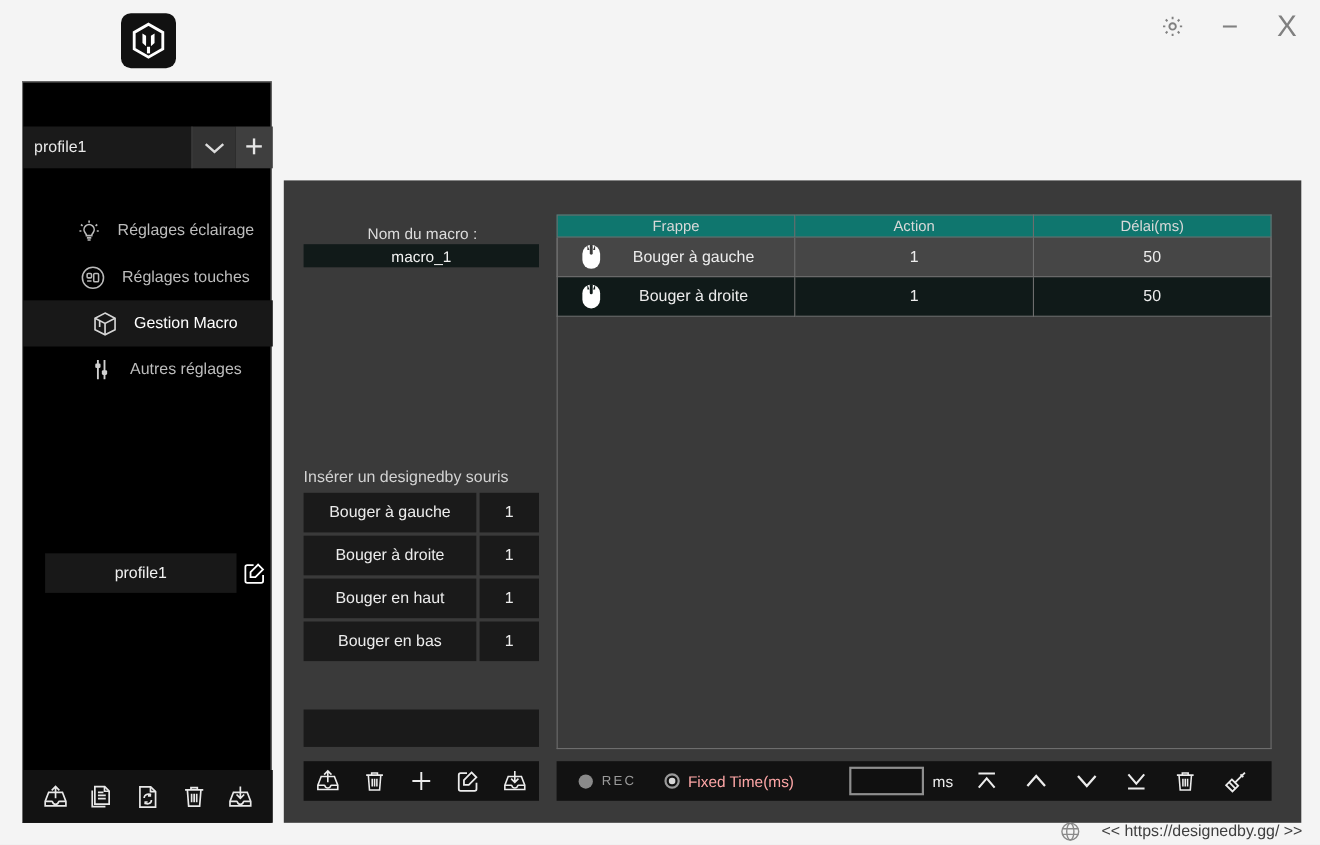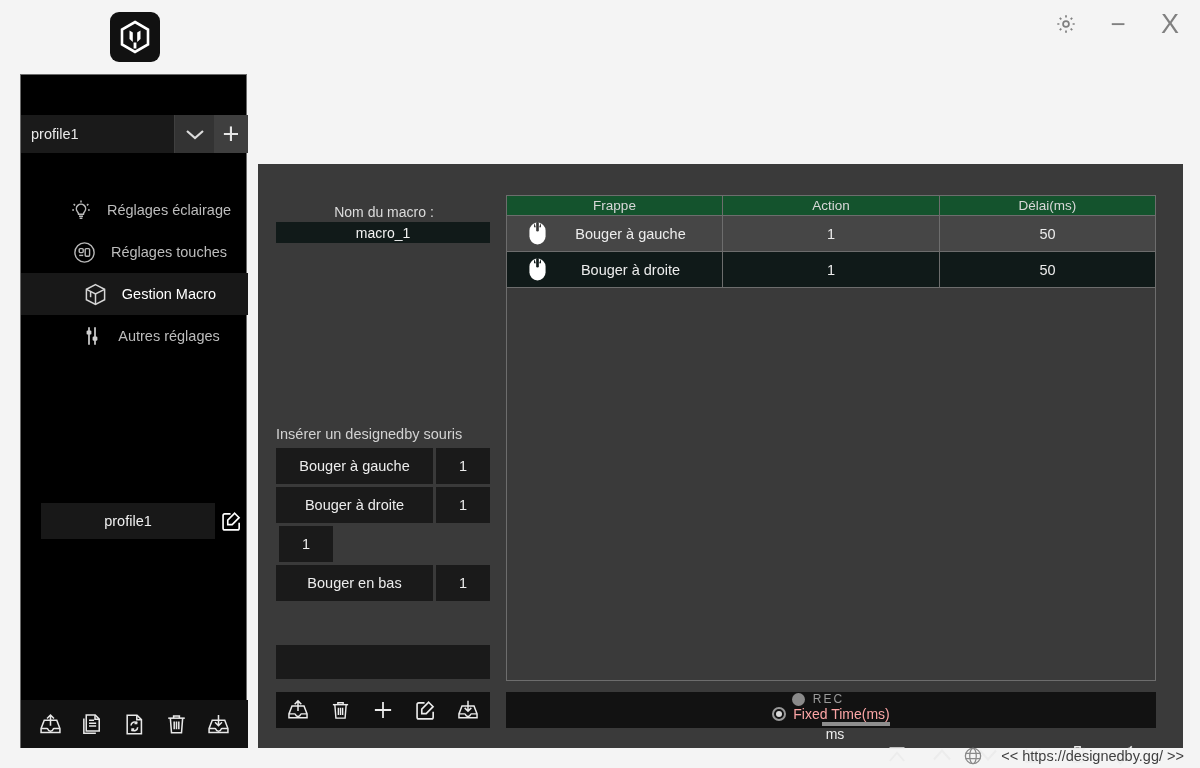--- a/index.html
+++ b/index.html
@@ -109,21 +109,21 @@
     background:#1a1a1a;
   }
   .leftfoot {
     position:absolute; left:276px; top:692px; width:214px; height:36px;
     background:#121212; display:flex; align-items:center; justify-content:space-around;
   }
   .leftfoot .ic { color:#ececec; display:flex; align-items:center; }
 
   
   .table { position:absolute; left:506px; top:195px; width:650px; }
-  .thead { display:flex; height:21px; background:#14532d; }
+  .thead { display:flex; height:21px; background:#0f766e; }
   .th {
     color:#d8d8d8; font-size:13.5px; display:flex; align-items:center; justify-content:center;
     border:1px solid #6d6d6d;
   }
   .th.c1 { width:217px; }
   .th.c2 { width:217px; border-left:none; }
   .th.c3 { width:216px; border-left:none; }
   .trow { display:flex; height:36px; align-items:stretch; }
   .trow.odd { background:#464646; }
   .trow.even { background:#101a19; }
@@ -137,21 +137,21 @@
   .td.c3 { width:216px; }
   .mouse-ic { width:36px; display:flex; align-items:center; justify-content:center; margin-left:12px; }
 
   .tablebody-frame {
     position:absolute; left:506px; top:216px; width:650px; height:465px;
     border:1px solid #6d6d6d; border-top:none; pointer-events:none;
   }
 
   .bottombar {
     position:absolute; left:506px; top:692px; width:650px; height:36px;
-    background:#121212; display:flex; align-items:center; padding:0 20px;flex-direction:column;
+    background:#121212; display:flex; align-items:center; padding:0 20px;
   }
   .rec { display:flex; align-items:center; gap:8px; margin-right:26px; }
   .rec-dot { width:13px; height:13px; border-radius:50%; background:#8a8a8a; }
   .rec-label { color:#9a9a9a; font-size:12px; letter-spacing:2px; }
   .radio-group { display:flex; align-items:center; gap:7px; }
   .radio {
     width:14px; height:14px; border-radius:50%; border:2px solid #9a9a9a;
     display:flex; align-items:center; justify-content:center;
   }
   .radio .dot { width:6px; height:6px; border-radius:50%; background:#d8d8d8; }
@@ -323,20 +323,21 @@
   <div class="movelist">
     <div class="moverow">
       <div class="move-btn">Bouger à gauche</div>
       <div class="move-val">1</div>
     </div>
     <div class="moverow">
       <div class="move-btn">Bouger à droite</div>
       <div class="move-val">1</div>
     </div>
     <div class="moverow">
+      <div class="move-btn">Bouger en haut</div>
       <div class="move-val">1</div>
     </div>
     <div class="moverow">
       <div class="move-btn">Bouger en bas</div>
       <div class="move-val">1</div>
     </div>
   </div>
 
   <div class="blankbox"></div>
 

